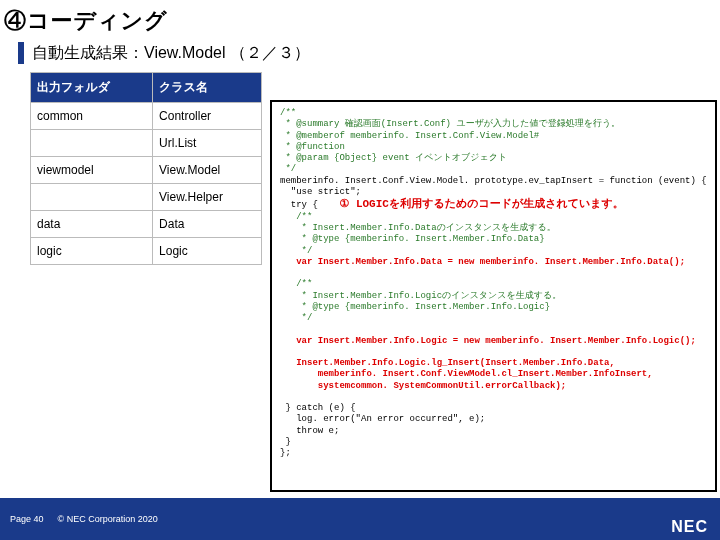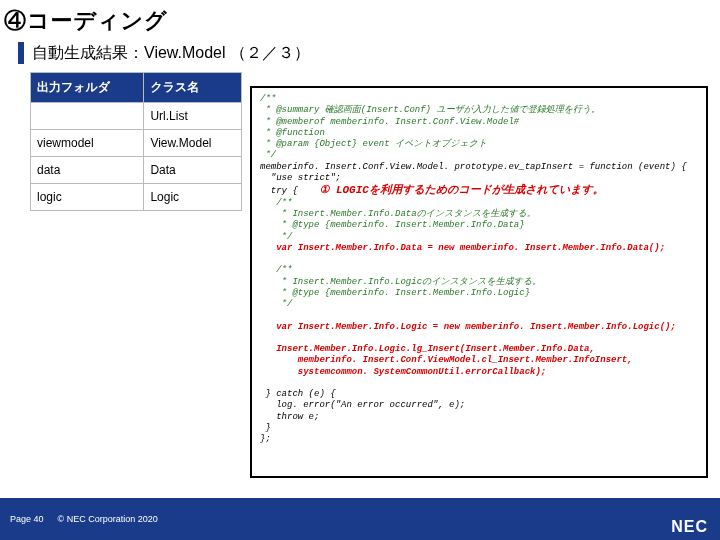--- a/index.html
+++ b/index.html
@@ -15,46 +15,45 @@
     font-size: 22px; font-weight: bold; letter-spacing: 1px;
   }
   .subtitle-row { display: flex; align-items: center; padding: 4px 8px 6px 18px; }
   .bar {
     width: 6px; height: 22px; background: #1a3a8a; margin-right: 8px;
   }
   .subtitle { font-size: 16px; font-weight: 500; }
 
   .content { display: flex; padding: 2px 12px 0 30px; gap: 8px; position: relative; }
 
-  .tbl { border-collapse: collapse; width: 212px; font-size: 12px; }
+  .tbl { border-collapse: collapse; width: 232px; font-size: 12px; }
   .tbl th, .tbl td { border: 1px solid #bbb; padding: 6px 6px; text-align: left; }
   .tbl th { background: #1a3a8a; color: #fff; font-weight: bold; }
   .tbl .hl td { background: #fff; }
   .tbl .vm-row td { background: #fff; }
 
   .code-wrap {
     position: relative;
     flex: 1;
   }
   .filebadge {
     position: absolute; top: -2px; right: 2px;
     background: #fff; border: 1px solid #999;
     padding: 2px 8px; font-size: 12px;
   }
   .codebox {
-    margin-top: 14px;
+    margin-top: 28px;
     border: 2px solid #000;
     padding: 6px 8px 10px 8px;
     font-family: "Consolas","Courier New",monospace;
     font-size: 9px; line-height: 1.25;
     color: #2a7a2a;
     white-space: pre;
     height: 392px;
     overflow: hidden;
-    font-style: italic;
   }
   .cmt { color: #2a7a2a; }
   .plain { color: #000; }
   .red { color: #d00; font-weight: bold; }
   .ann {
     color: #d00; font-weight: bold; font-size: 11px;
   }
 
   .footer {
     position: absolute; bottom: 0; left: 0; right: 0;
@@ -89,27 +88,35 @@
 </div>
 
 <div class="content">
   <div style="position:relative">
     <table class="tbl">
       <tbody>
           <tr>
         <th>出力フォルダ</th>
         <th>クラス名</th>
       </tr>
+      <tr class="hl">
+            <td>common</td>
+            <td>Controller</td>
+          </tr>
       <tr>
             <td></td>
             <td>Url.List</td>
           </tr>
       <tr class="vm-row">
             <td>viewmodel</td>
             <td>View.Model</td>
+          </tr>
+      <tr>
+            <td></td>
+            <td>View.Helper</td>
           </tr>
       <tr>
             <td>data</td>
             <td>Data</td>
           </tr>
       <tr>
             <td>logic</td>
             <td>Logic</td>
           </tr>
     </tbody>

